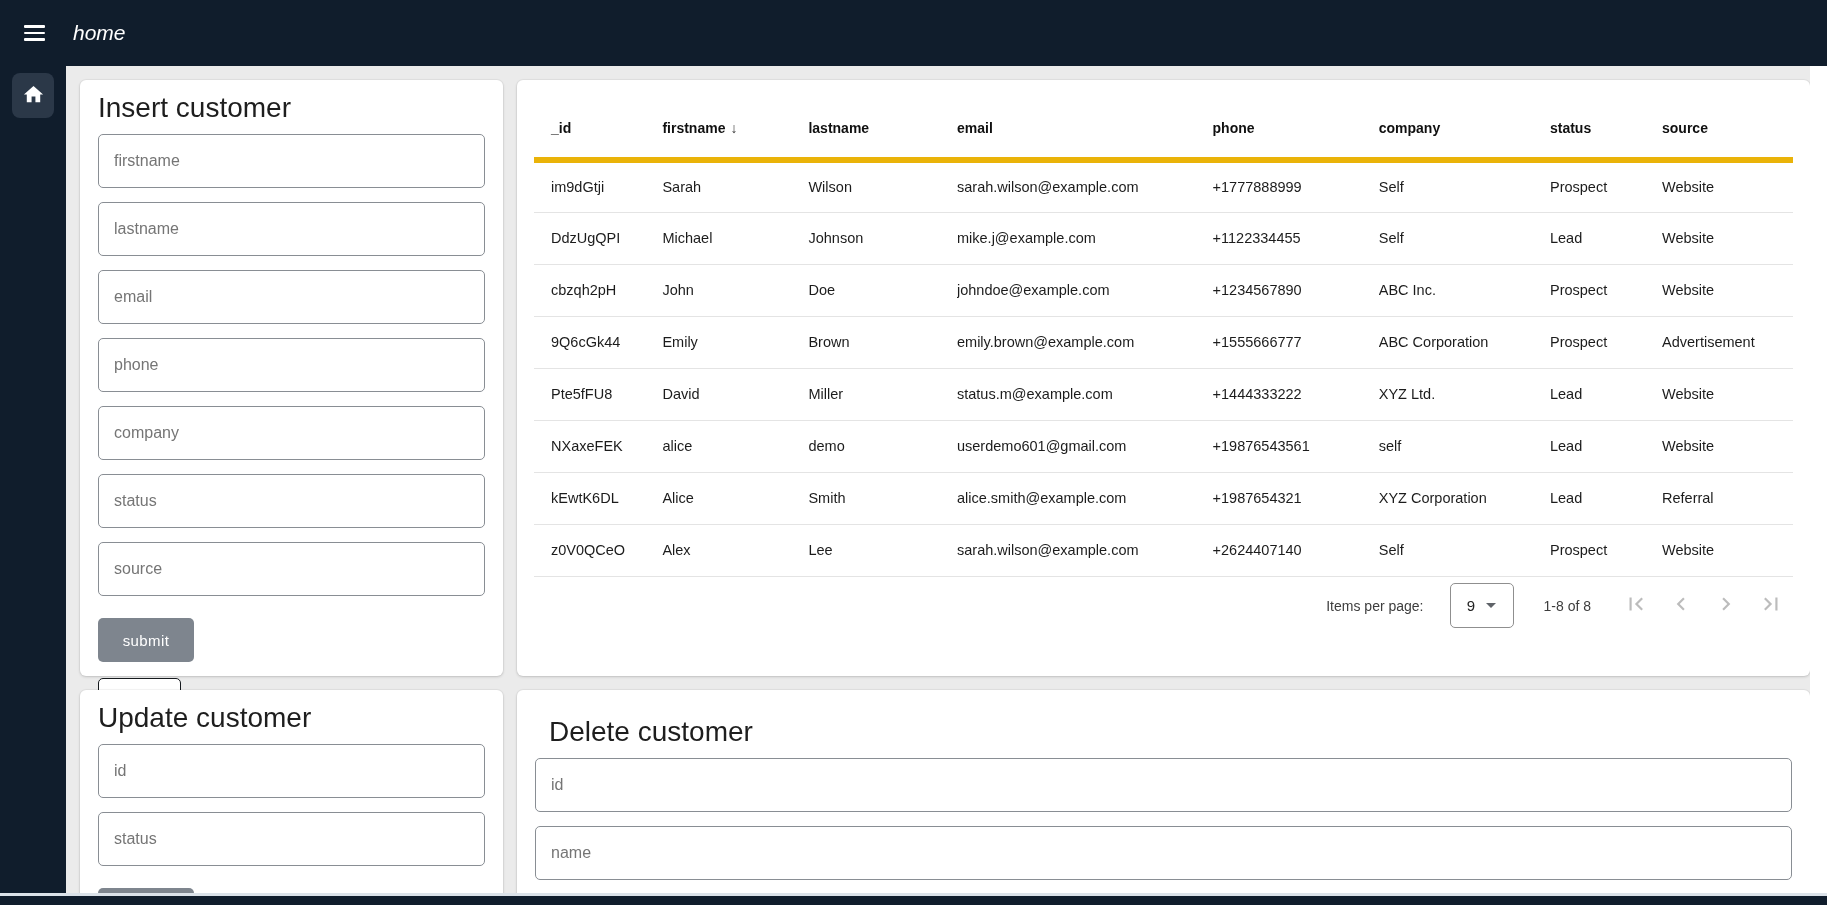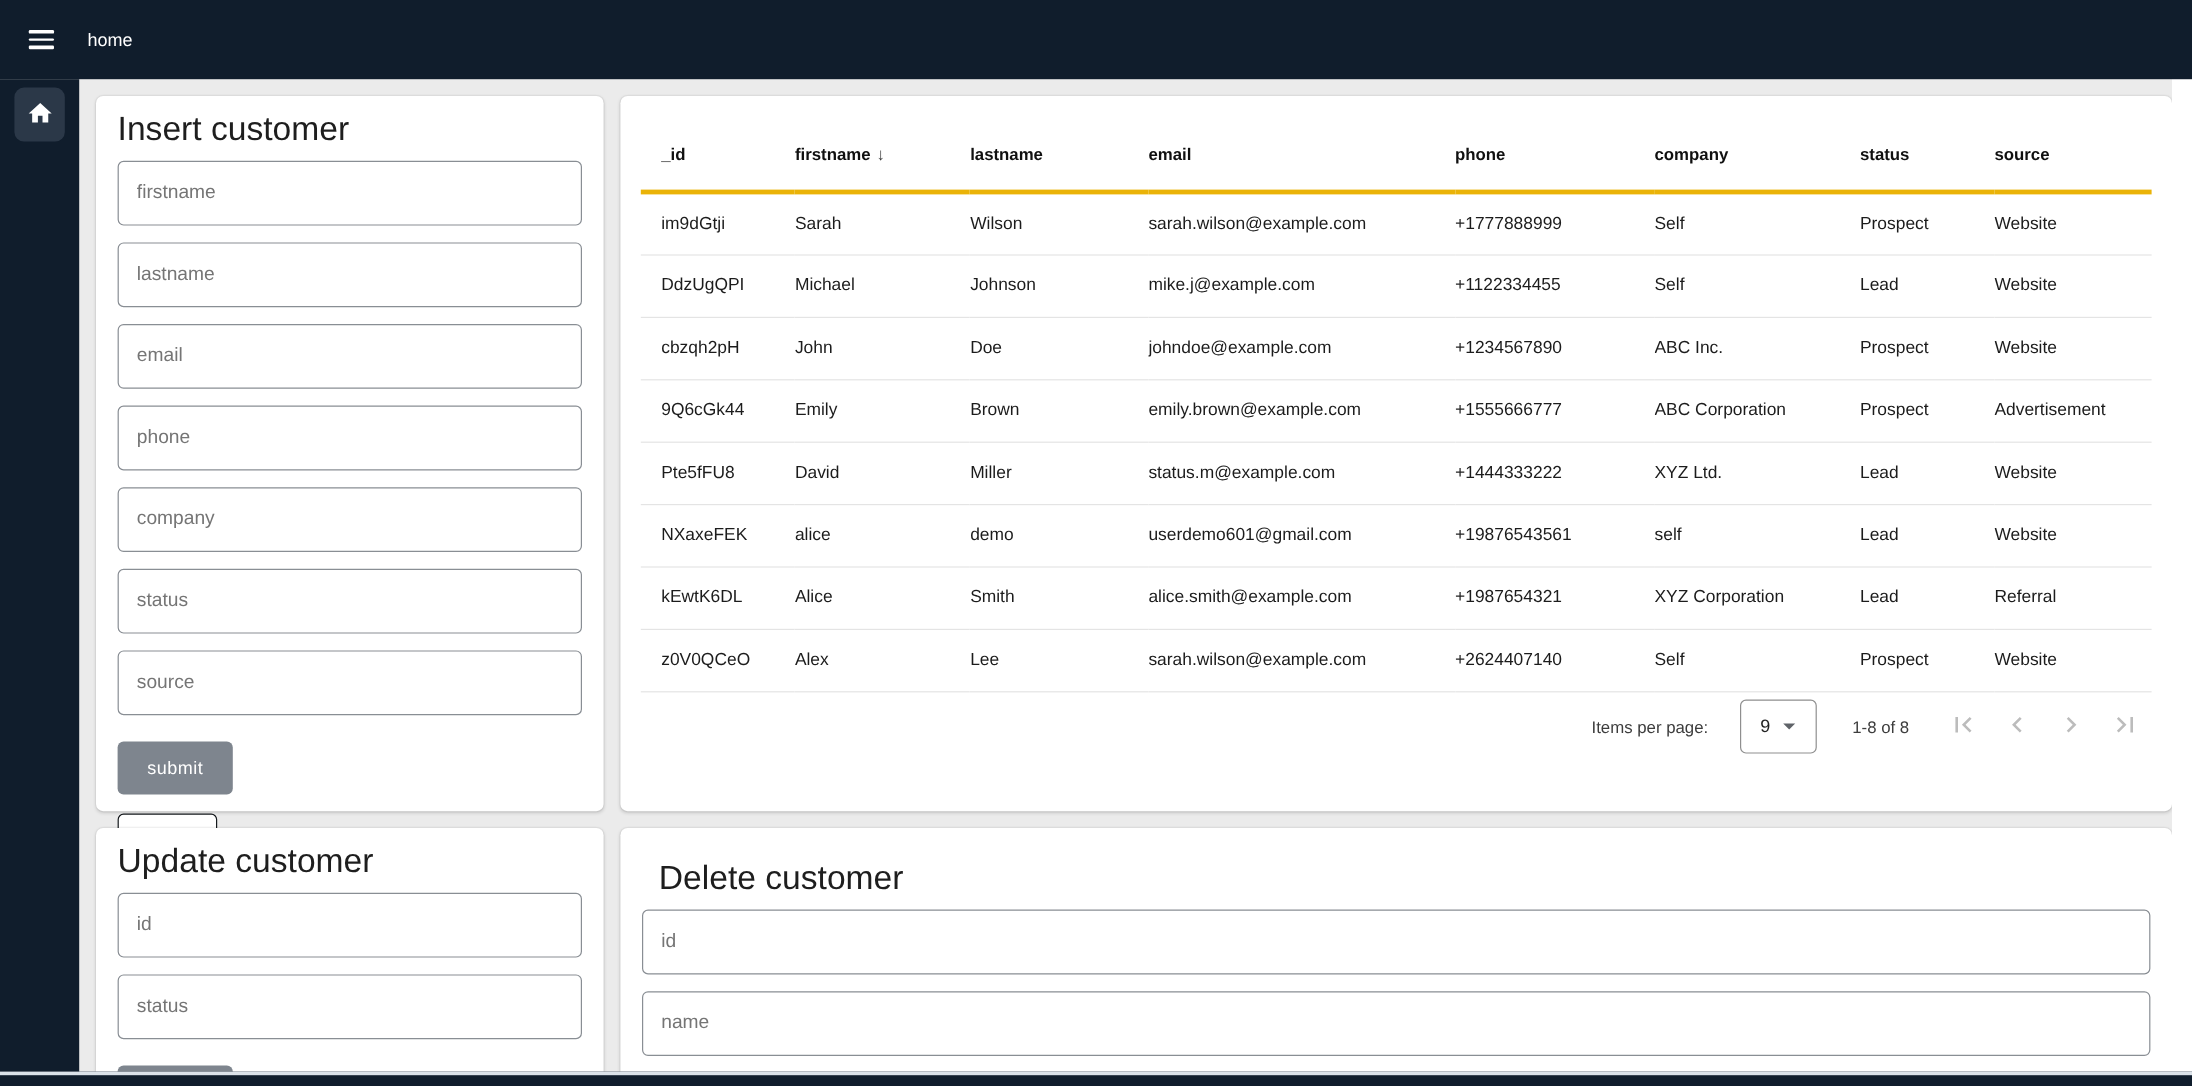--- a/index.html
+++ b/index.html
@@ -13,21 +13,21 @@
   .topbar {
     position:absolute; left:0; top:0; width:1827px; height:66px;
     background:#101d2c; display:flex; align-items:center; z-index:6;
   }
   .menu-btn {
     width:44px; height:44px; margin-left:12px; background:none; border:none; cursor:pointer;
     display:flex; align-items:center; justify-content:center;
   }
   .hamburger { display:flex; flex-direction:column; gap:4px; }
   .hamburger .bar { width:21px; height:2.5px; background:#ffffff; border-radius:1px; }
-  .topbar-title { color:#ffffff; font-size:15px; margin-left:17px; font-weight:400; }
+  .topbar-title { color:#ffffff; font-size:21px; margin-left:17px; font-weight:400;font-style:italic; }
 
   
   .sidebar {
     position:absolute; left:0; top:66px; width:66px; height:839px;
     background:#101d2c; z-index:5;
   }
   .home-btn {
     display:flex; align-items:center; justify-content:center;
     width:42px; height:45px; margin:7px 0 0 12px;
     background:#2b3848; border:none; border-radius:8px; cursor:pointer;
@@ -76,21 +76,21 @@
     width:83px; height:44px; background:#ffffff; color:#0c4a6e;
     border:1.5px solid #15191d; border-radius:5px; font-size:15px;
     font-family:inherit; cursor:pointer;
   }
 
   
   #table-card { left:451px; top:14px; width:1293px; height:596px; padding:16px 17px; }
   table.data-table { width:100%; border-collapse:collapse; table-layout:fixed; margin-top:2px; }
   .data-table thead th {
     text-align:left; font-size:14px; font-weight:700; color:#101010;
-    height:62px; border-bottom:4px solid #eab308; vertical-align:middle; padding:0;
+    height:62px; border-bottom:6px solid #eab308; vertical-align:middle; padding:0;
   }
   .data-table th:first-child, .data-table td:first-child { padding-left:17px; }
   .data-table tbody td {
     font-size:14.5px; color:#1c1c1c; height:52px;
     border-bottom:1px solid #e4e4e4; vertical-align:middle; padding:0;
     overflow:hidden; white-space:nowrap; text-overflow:ellipsis;
   }
   .sort-arrow { font-weight:400; color:#3a3a3a; font-size:14px; margin-left:5px; }
 
   

